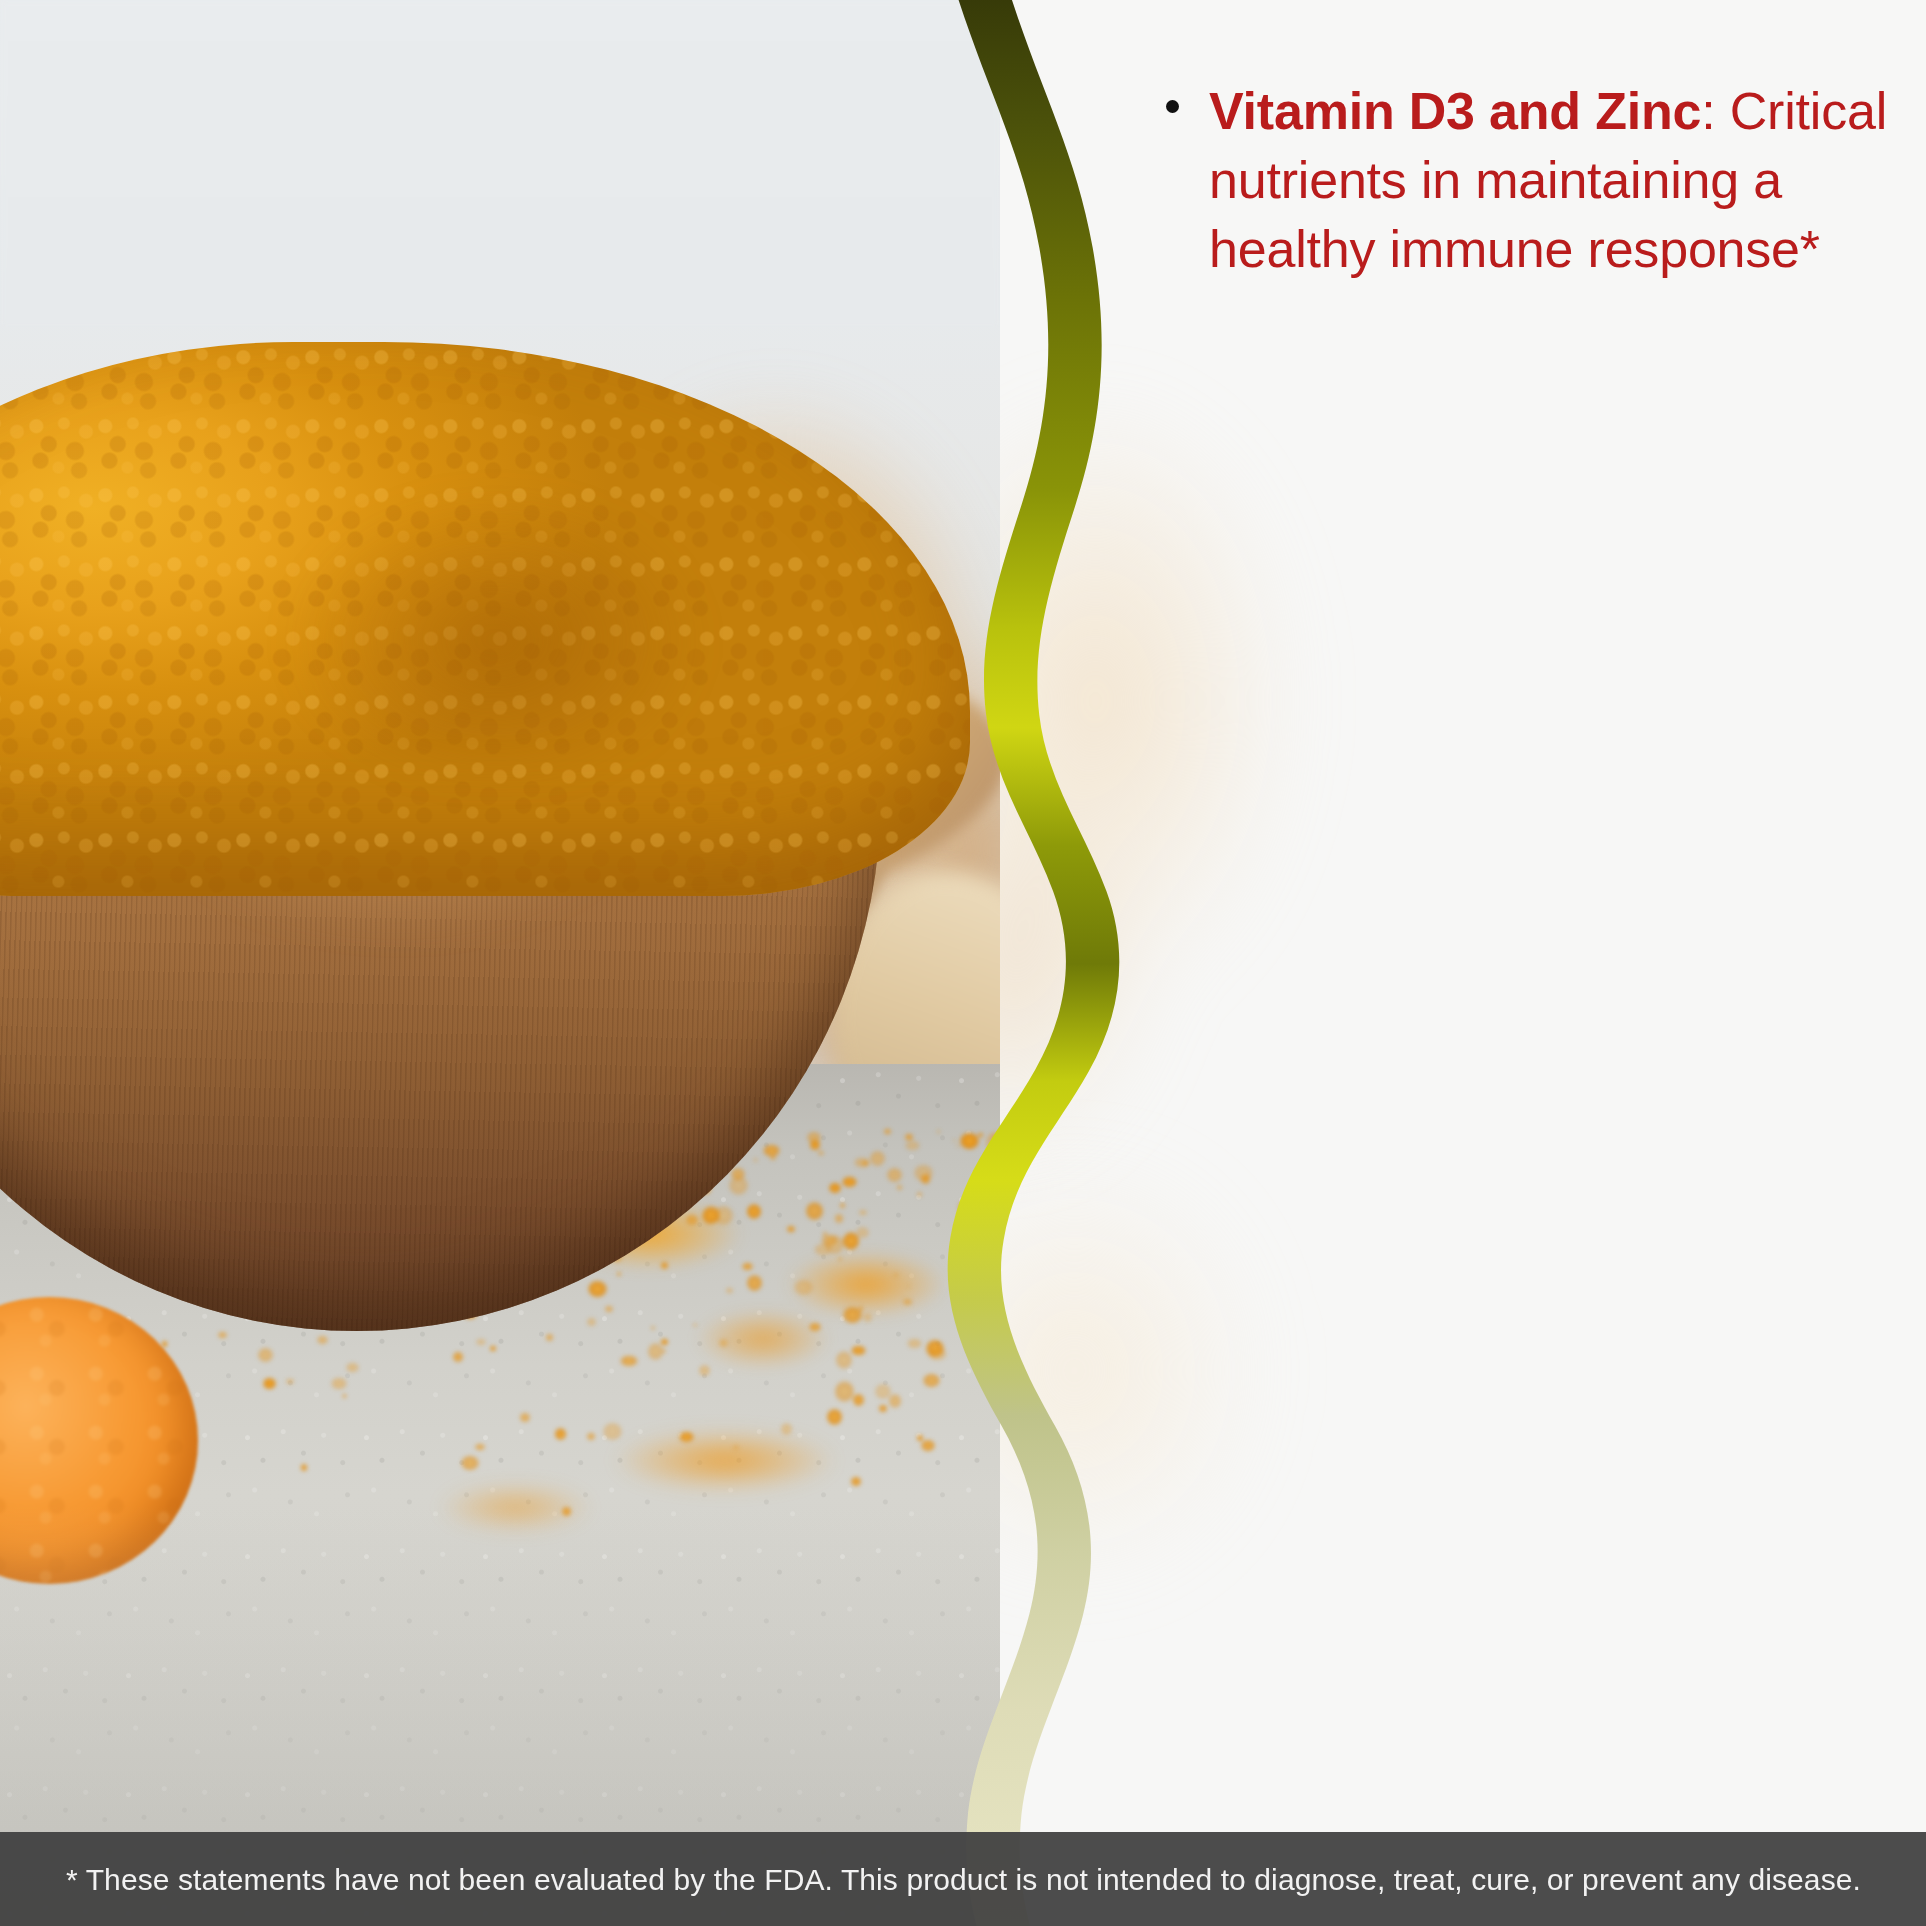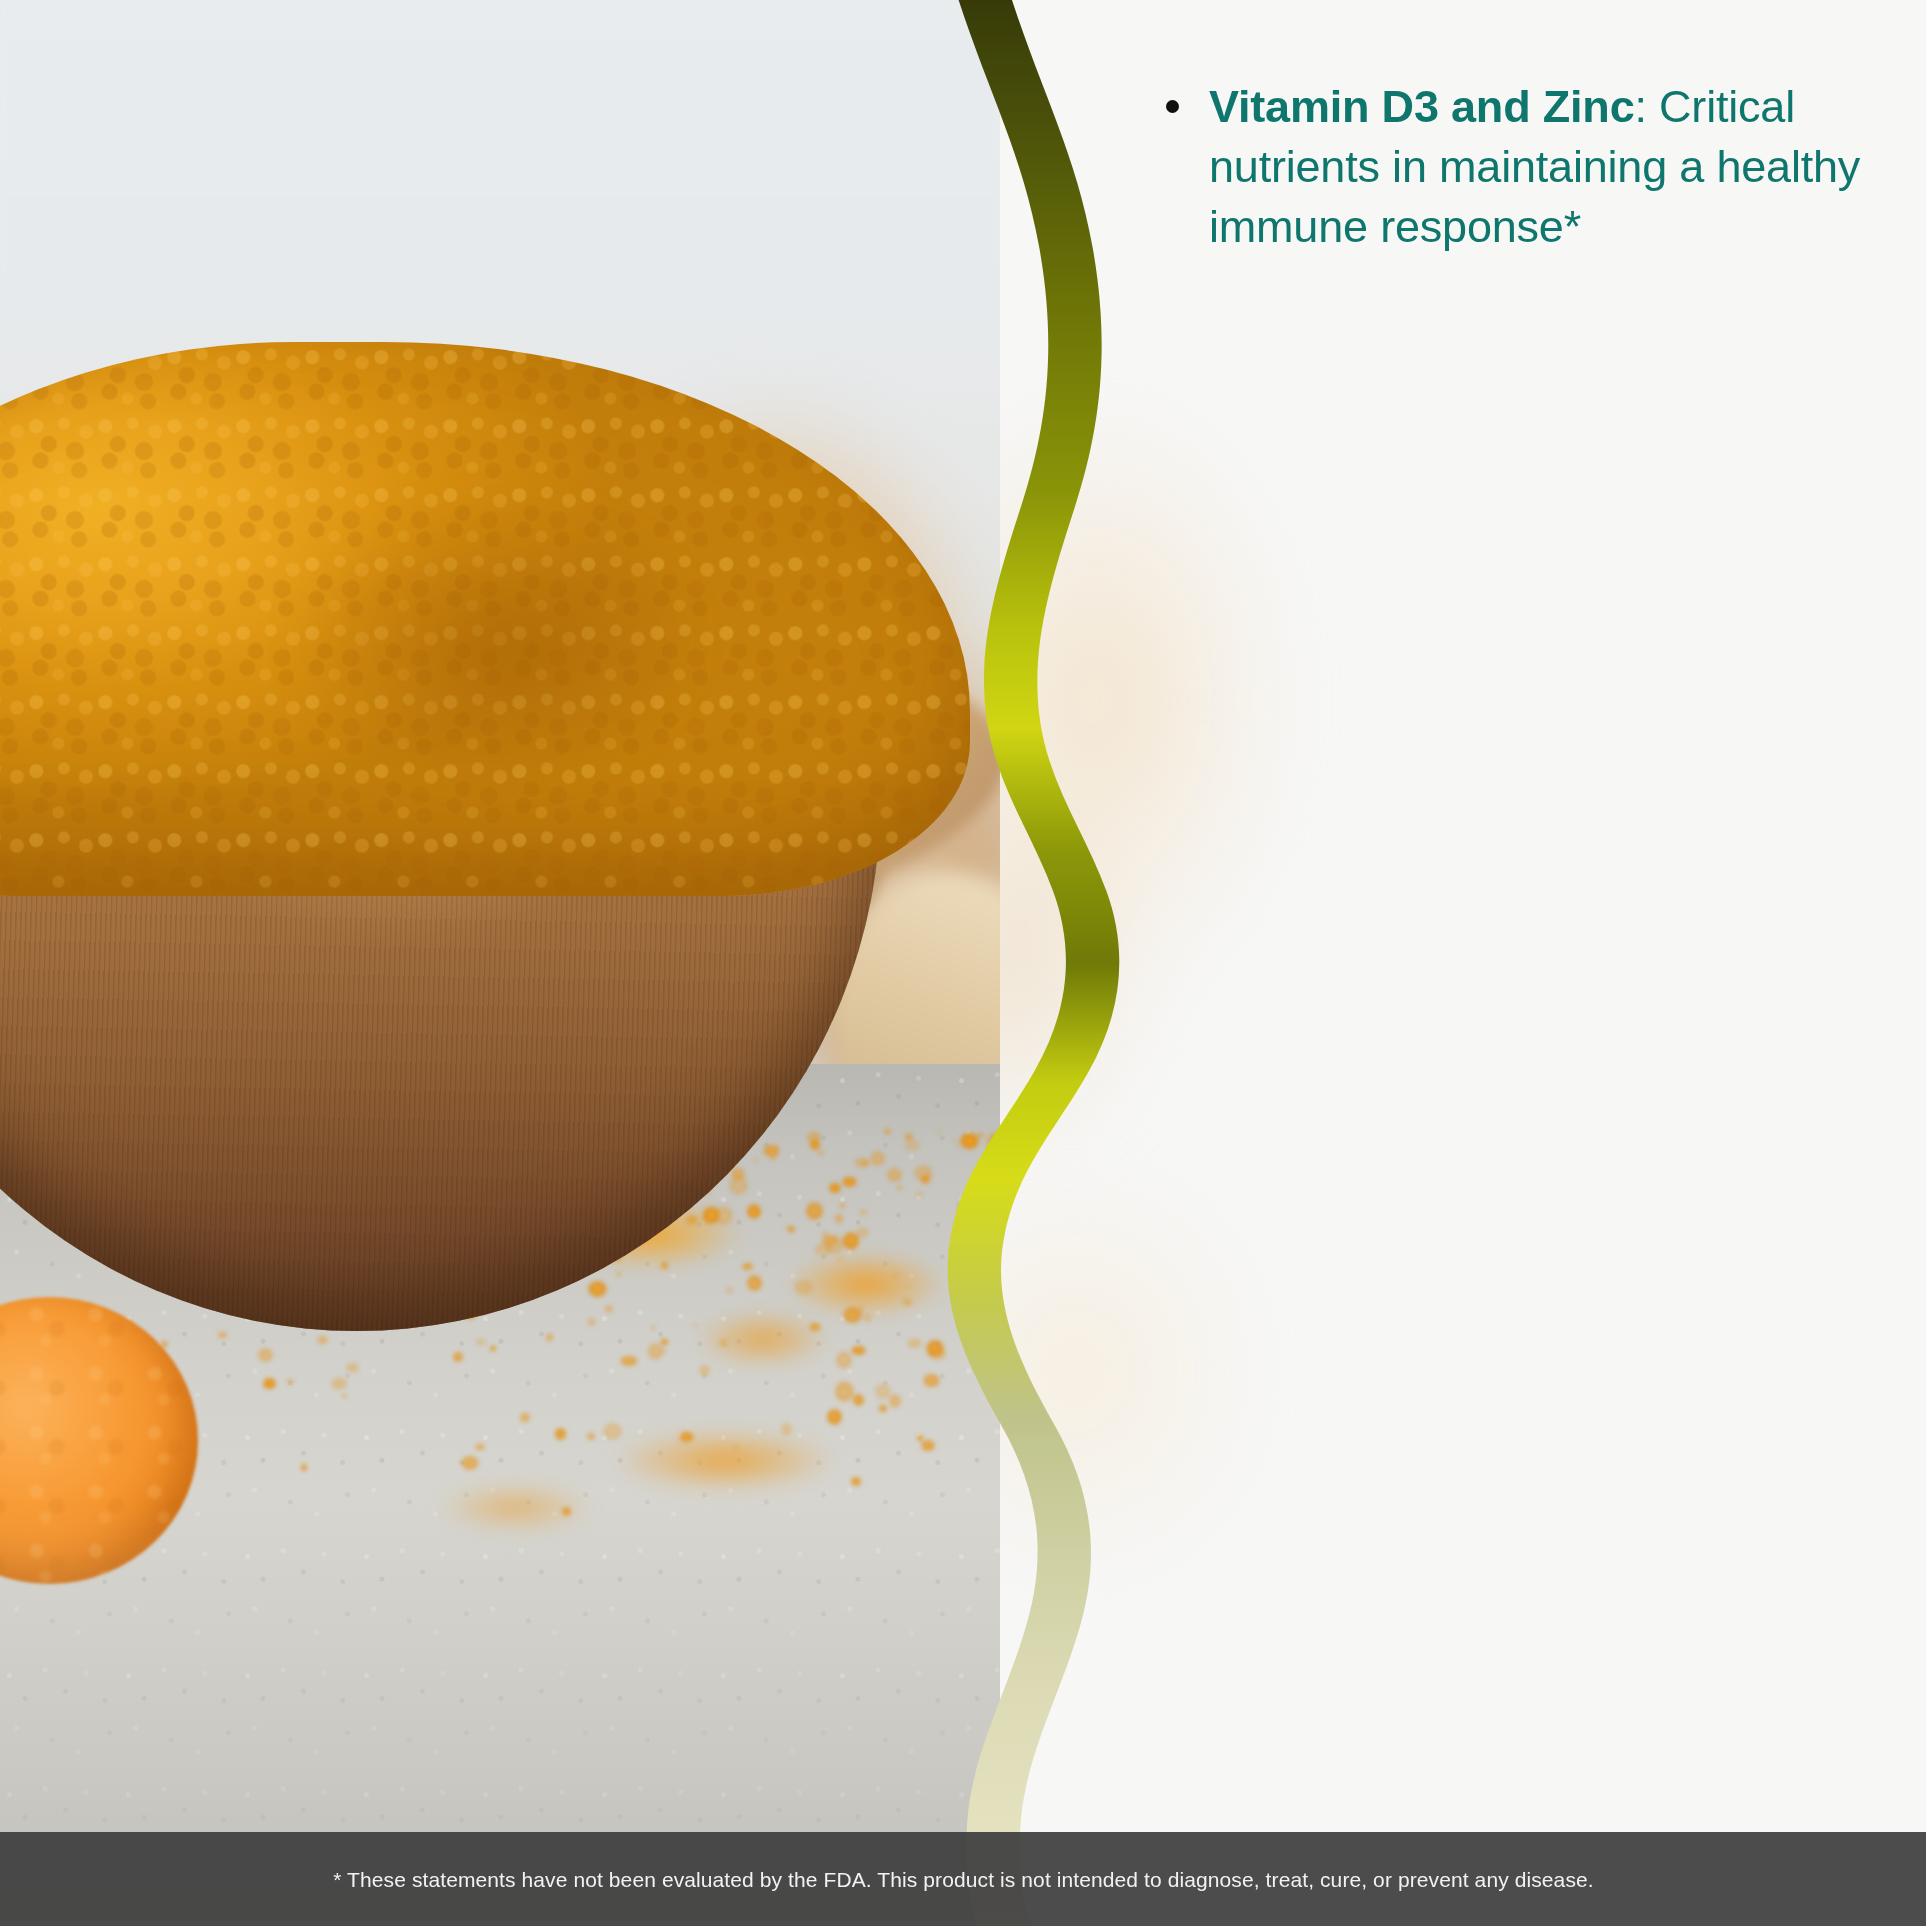--- a/index.html
+++ b/index.html
@@ -342,23 +342,23 @@
 
   ul.bullets {
     list-style: none;
     margin: 0;
     padding: 0;
   }
   ul.bullets > li {
     position: relative;
     padding-left: 51px;
     margin-bottom: 40px;
-    font-size: 45px;
+    font-size: 52px;
     line-height: 1.33;
-    color: #0f766e;
+    color: #b91c1c;
     letter-spacing: -0.2px;
   }
   ul.bullets > li:last-child { margin-bottom: 0; }
   ul.bullets > li::before {
     content: "";
     position: absolute;
     left: 8px;
     top: 23px;
     width: 13px;
     height: 13px;
@@ -379,21 +379,21 @@
     bottom: 0;
     width: 1927px;
     height: 95px;
     background: rgba(62,62,62,0.93);
     display: flex;
     align-items: center;
     justify-content: center;
   }
   .footer-text {
     color: #f2f2f2;
-    font-size: 21px;
+    font-size: 30px;
     letter-spacing: 0.1px;
     white-space: nowrap;
   }
 </style>
 </head>
 <body>
 
 <div id="canvas">
 
   <div class="photo-panel">

